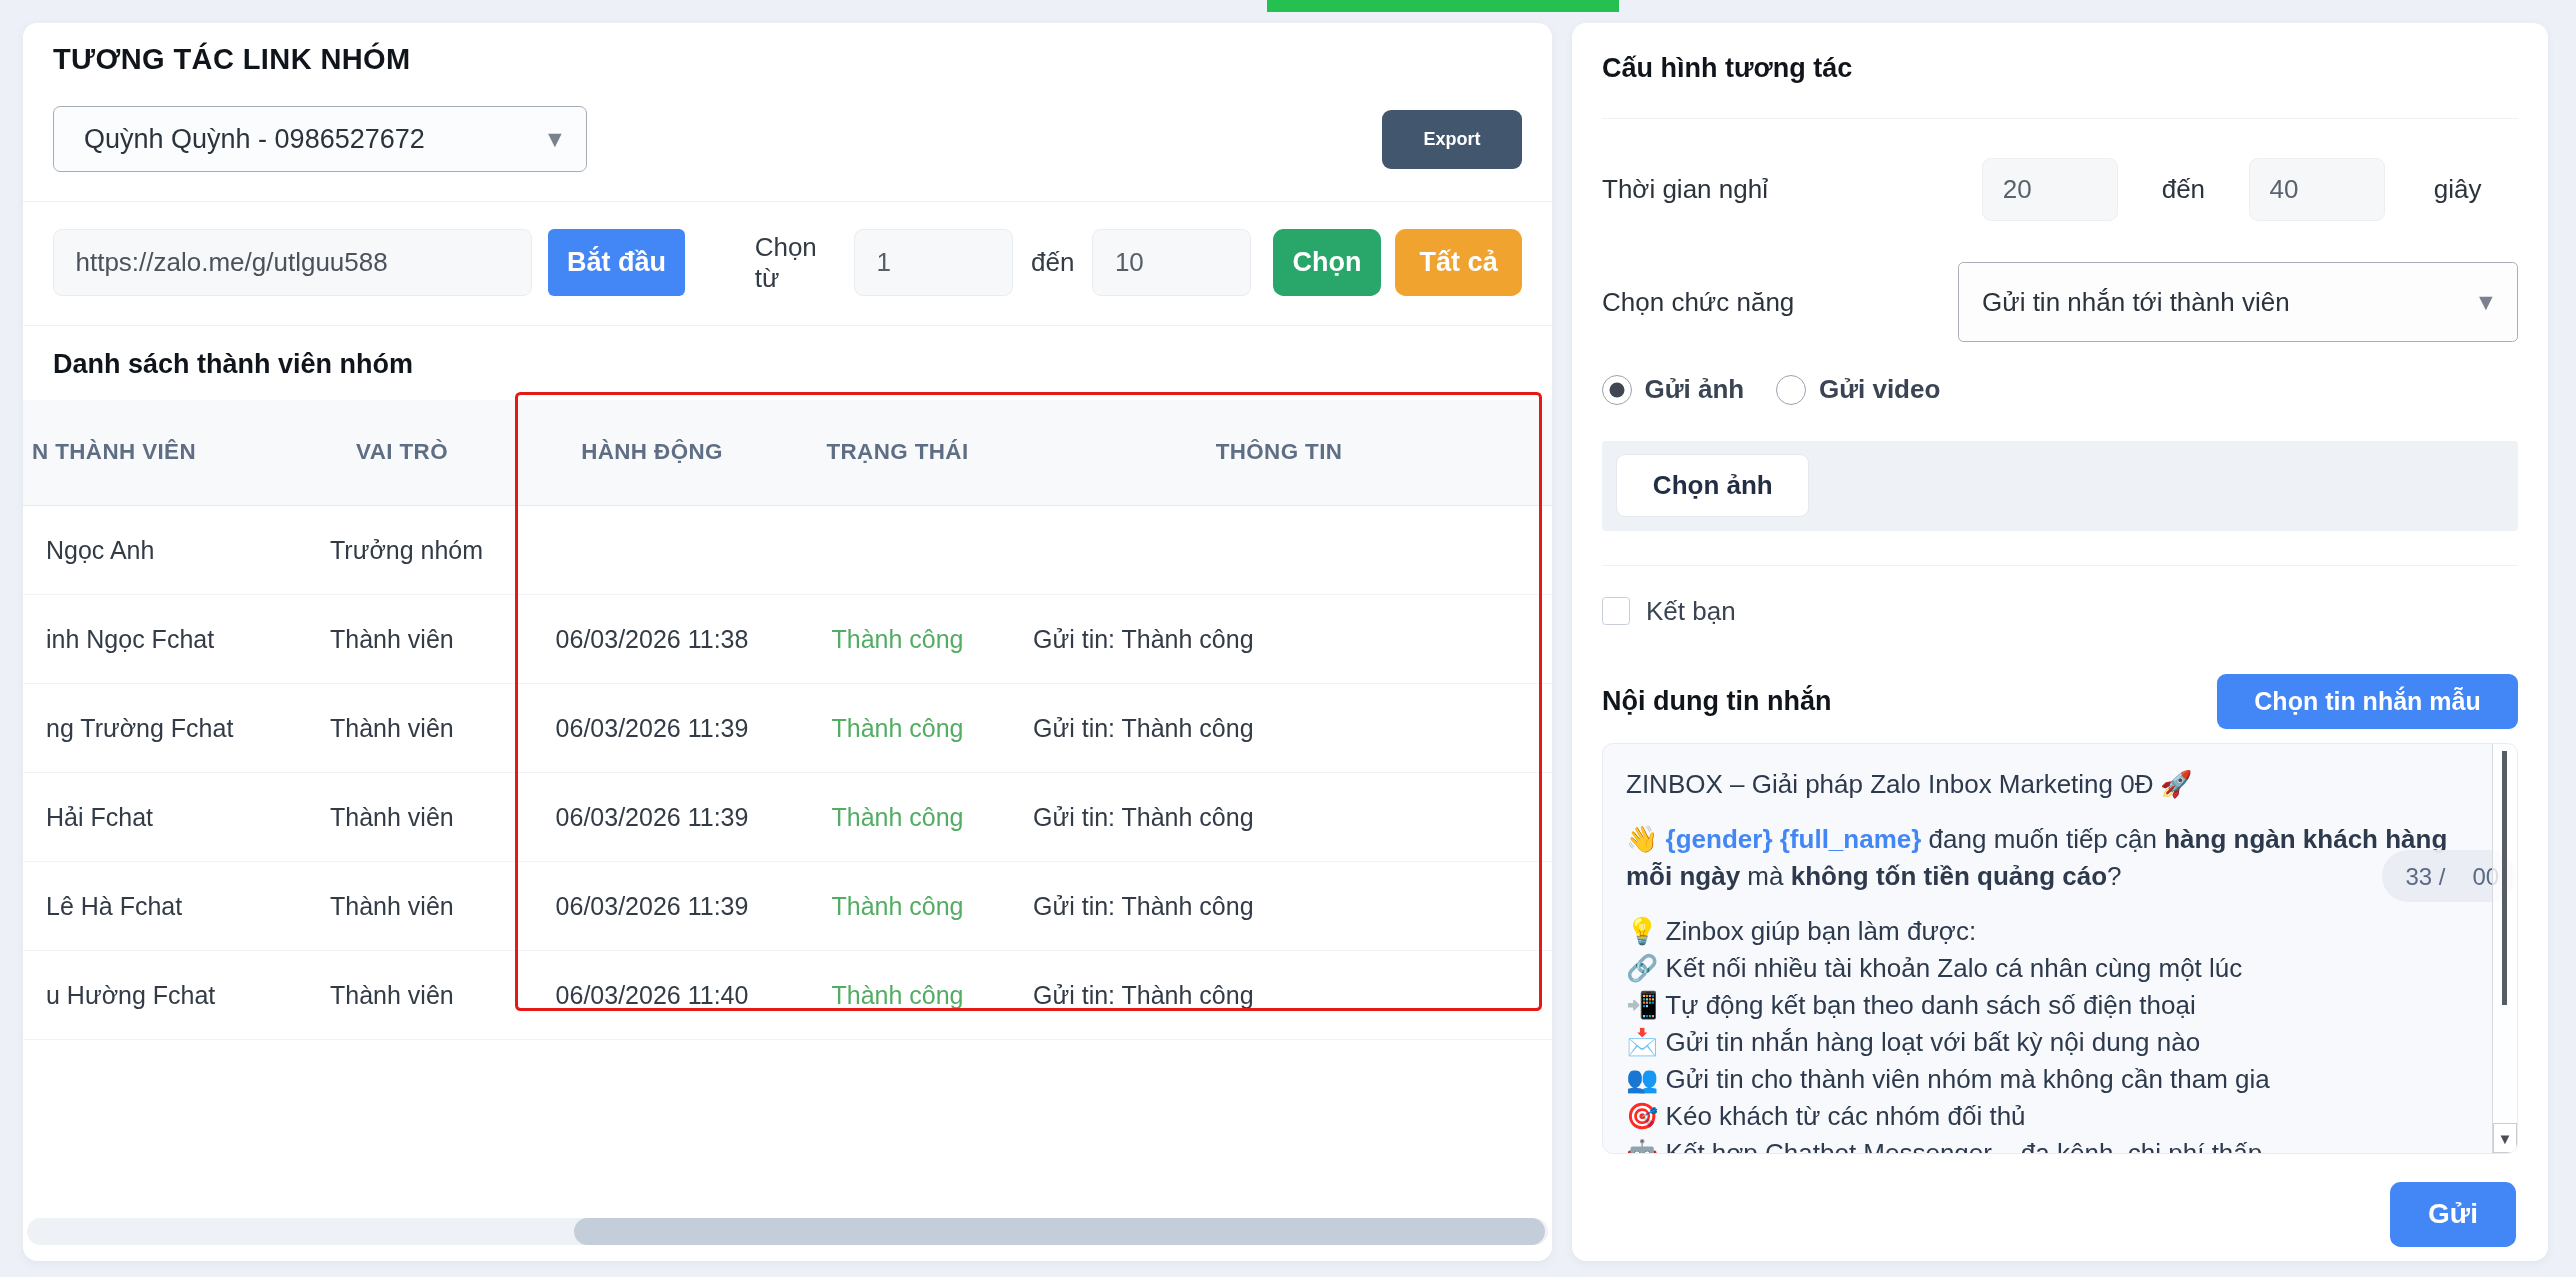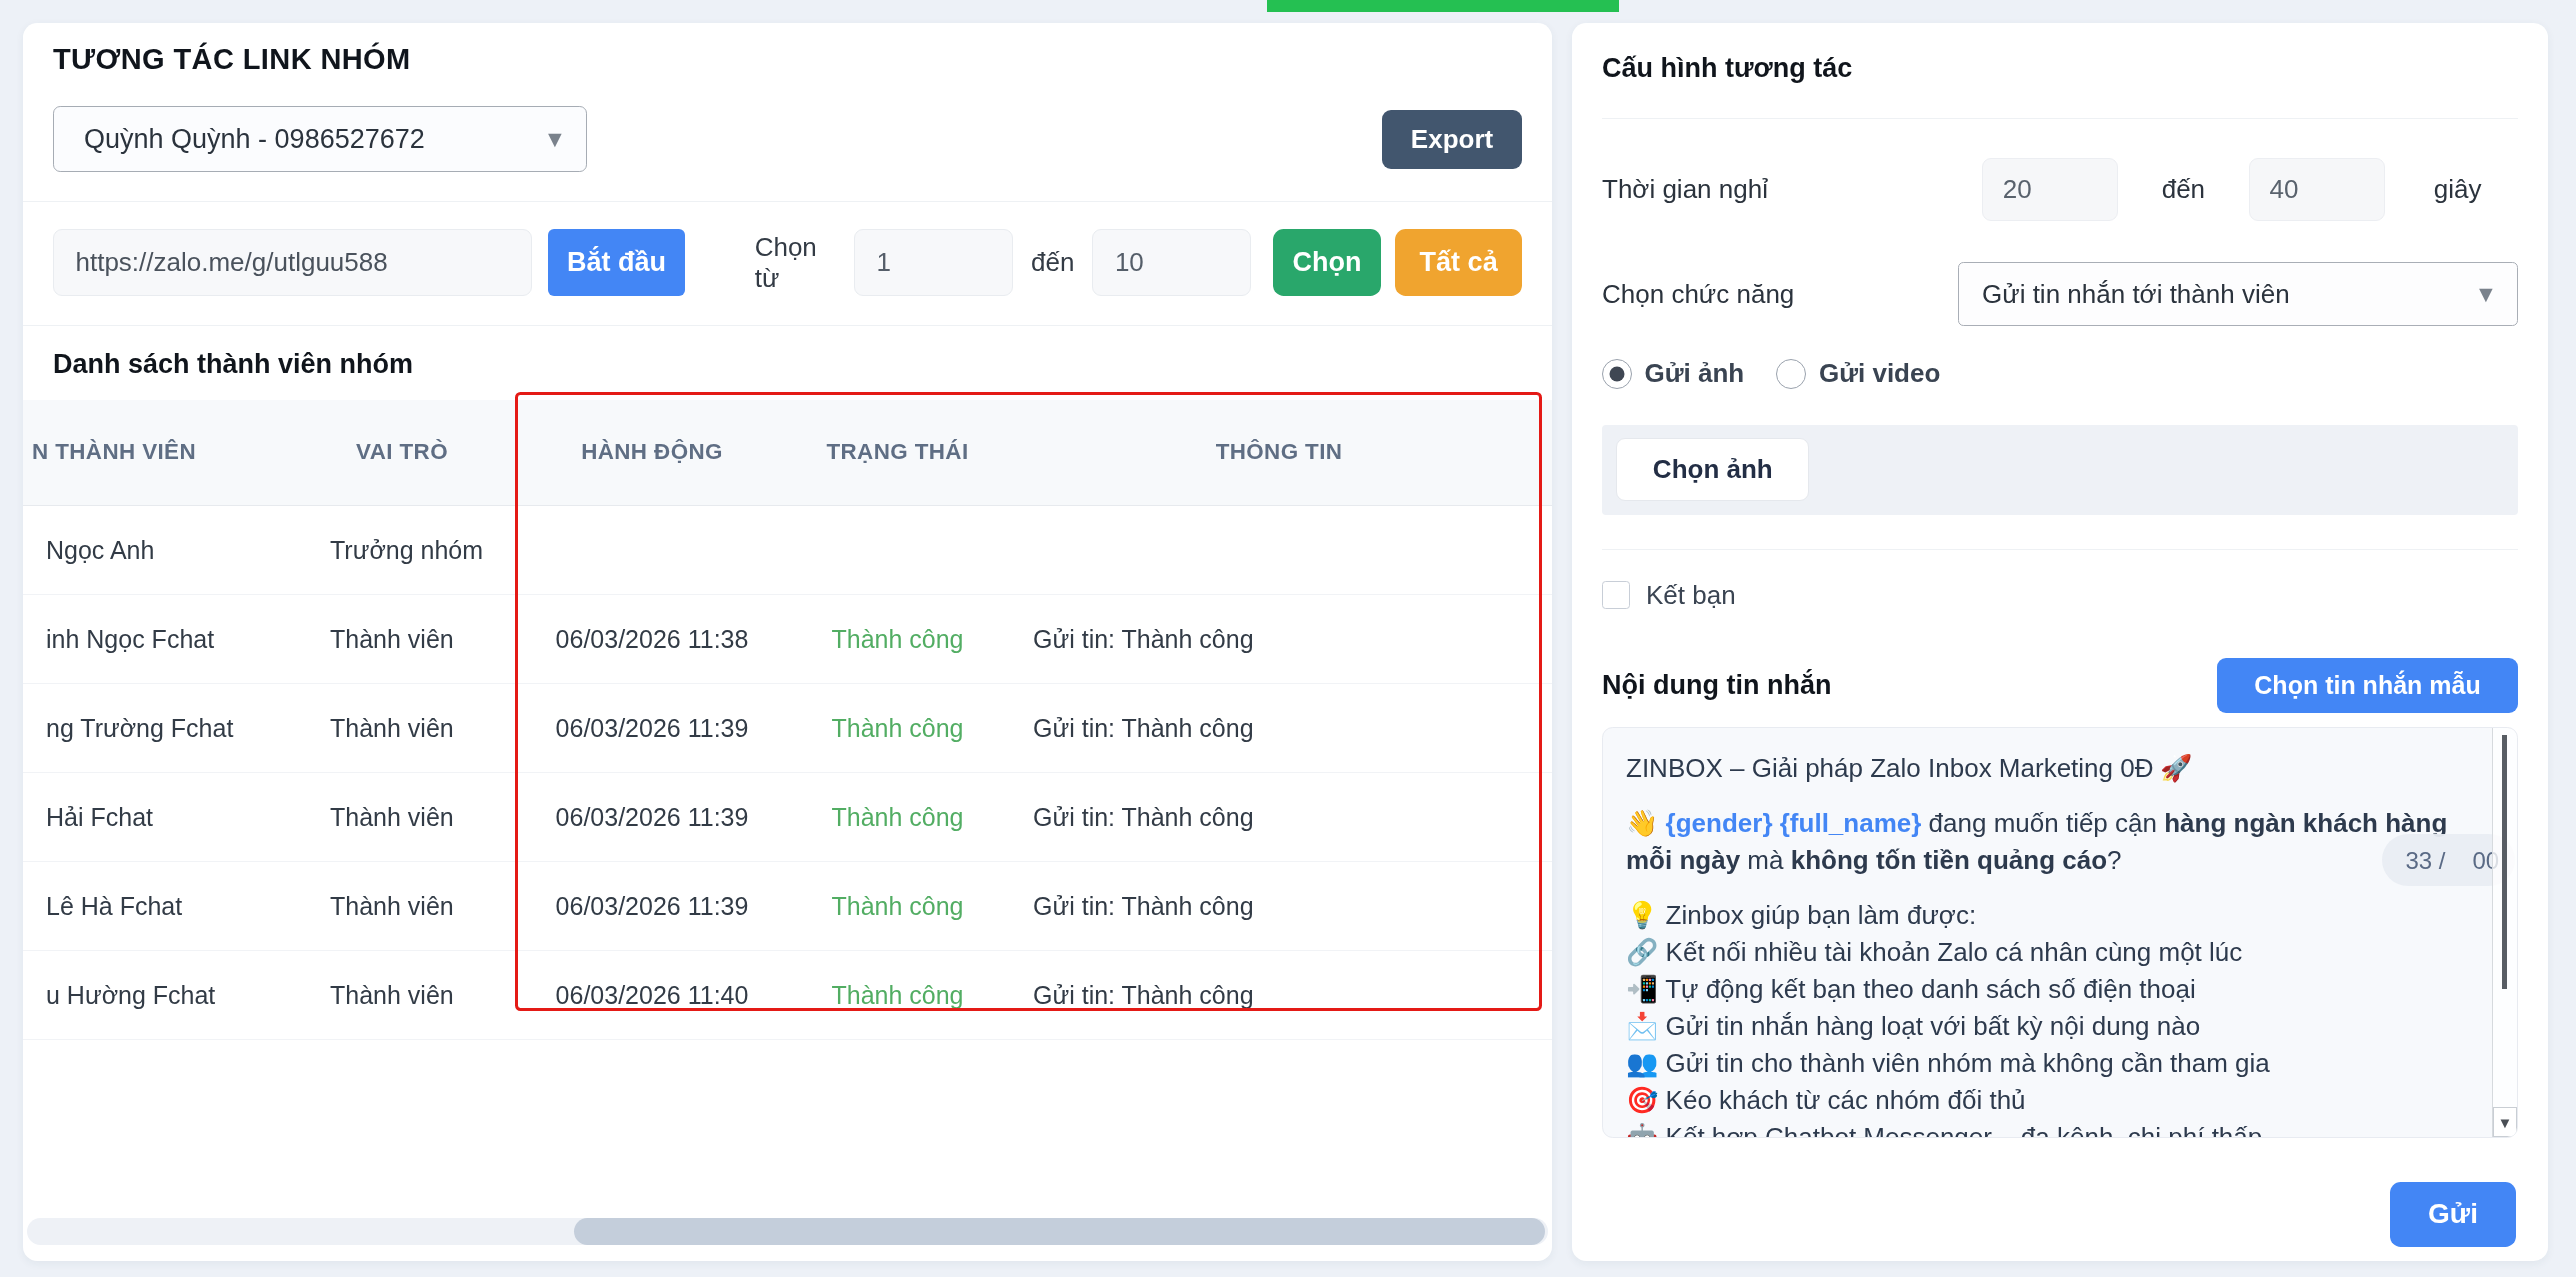--- a/index.html
+++ b/index.html
@@ -13,21 +13,21 @@
   .right-panel { left:1572px; width:976px; height:1238px; }
 
   .pad { padding-left:30px; padding-right:30px; }
   .divider { border-top:1.8px solid #eef1f4; }
 
   
   .lp-title { font-size:29px; font-weight:bold; color:#10151c; padding-top:20px; letter-spacing:0.4px; }
   .lp-row1 { display:flex; align-items:center; justify-content:space-between; margin-top:30px; padding-bottom:29px; }
   .acct-select { position:relative; width:534px; height:66px; border:1.8px solid #a6acb4; border-radius:7.2px; background:#fbfcfe; display:flex; align-items:center; padding:0 54px 0 30px; font-size:27px; color:#2b333d; cursor:pointer; }
   .acct-select .caret, .func-select .caret { position:absolute; right:19.7px; top:50%; transform:translateY(-50%); font-size:23px; color:#7a828c; }
-  .export-btn { width:140px; height:59px; background:#42566e; border:none; border-radius:9px; color:#fff; font-size:26px; font-weight:bold; cursor:pointer; }
+  .export-btn { width:140px; height:59px; background:#42566e; border:none; border-radius:9px; color:#fff; font-size:18px; font-weight:bold; cursor:pointer; }
 
   .lp-row2 { display:flex; align-items:center; margin-top:27px; padding-bottom:29px; }
   .text-input { height:67px; background:#f7f8fa; border:1.8px solid #e9ecf0; border-radius:9px; font-size:26px; color:#4a525c; padding:0 21.5px; font-family:inherit; }
   .url-input { width:535px; }
   .start-btn { width:154px; height:67px; margin-left:16px; background:#4386f5; border:none; border-radius:6px; color:#fff; font-size:27px; font-weight:bold; cursor:pointer; }
   .range-label { font-size:26px; color:#333b45; }
   .num-input { width:159px; color:#555e69; }
   .choose-btn { width:122px; height:67px; background:#29a76b; border:none; border-radius:10.7px; color:#fff; font-size:27px; font-weight:bold; cursor:pointer; margin-left:21.5px; }
   .all-btn { width:143px; height:67px; background:#f0a42f; border:none; border-radius:10.7px; color:#fff; font-size:27px; font-weight:bold; cursor:pointer; margin-left:14.3px; }
 
@@ -52,21 +52,21 @@
   
   .rp-title { font-size:27px; font-weight:bold; color:#10151c; padding-top:30px; }
   .rp-div1 { margin-top:34px; }
   .row-flex { display:flex; align-items:center; }
   .rest-row { margin-top:39px;gap:24px; }
   .rp-label { font-size:26px; color:#2b333d; flex:0 0 356px; }
   .small-input { width:136px; height:63px; background:#f6f7f9; border:1.8px solid #eceef2; border-radius:9px; font-size:26px; color:#59626d; padding:0 19.7px; font-family:inherit; }
   .mid-word { font-size:26px; color:#2b333d; margin:0 19.7px; }
   .unit { font-size:26px; color:#2b333d; margin-left:25px; }
   .func-row { margin-top:41px; }
-  .func-select { position:relative; flex:1; height:64px; border:1.8px solid #a9aeb6; border-radius:5.4px; background:#fdfdfe; display:flex; align-items:center; padding:0 50px 0 23px; font-size:26px; color:#2b333d; cursor:pointer;text-align:center; }
+  .func-select { position:relative; flex:1; height:80px; border:1.8px solid #a9aeb6; border-radius:5.4px; background:#fdfdfe; display:flex; align-items:center; padding:0 50px 0 23px; font-size:26px; color:#2b333d; cursor:pointer;text-align:center; }
   .radio-row { margin-top:32px; display:flex; align-items:center; gap:12.5px;font-weight:bold; }
   .radio { width:30px; height:30px; border-radius:50%; background:#fff; border:1.8px solid #9aa2ad; position:relative; cursor:pointer; flex:0 0 auto; }
   .radio.checked::after { content:""; position:absolute; left:50%; top:50%; width:15px; height:15px; border-radius:50%; background:#3f4753; transform:translate(-50%,-50%); }
   .radio-label { font-size:26px; color:#3a playing4452; color:#3a4452; margin-right:19.7px; }
   .gray-box { margin-top:36px; background:#eef1f6; border-radius:4px; padding:13.4px 14.3px; }
   .choose-img-btn { width:193px; height:63px; background:#fff; border:1.8px solid #e5e8ed; border-radius:9px; font-size:26px; font-weight:bold; color:#232e45; cursor:pointer; }
   .rp-div2 { margin-top:34px; }
   .check-row { margin-top:34px; display:flex; align-items:center; gap:16px; }
   .checkbox { width:28px; height:28px; background:#fff; border:1.8px solid #c8ced7; border-radius:3.6px; position:relative; cursor:pointer; flex:0 0 auto; }
   .checkbox.checked::after { content:"✓"; position:absolute; left:2.7px; top:-3.6px; font-size:27px; font-weight:bold; color:#2b3440; }

